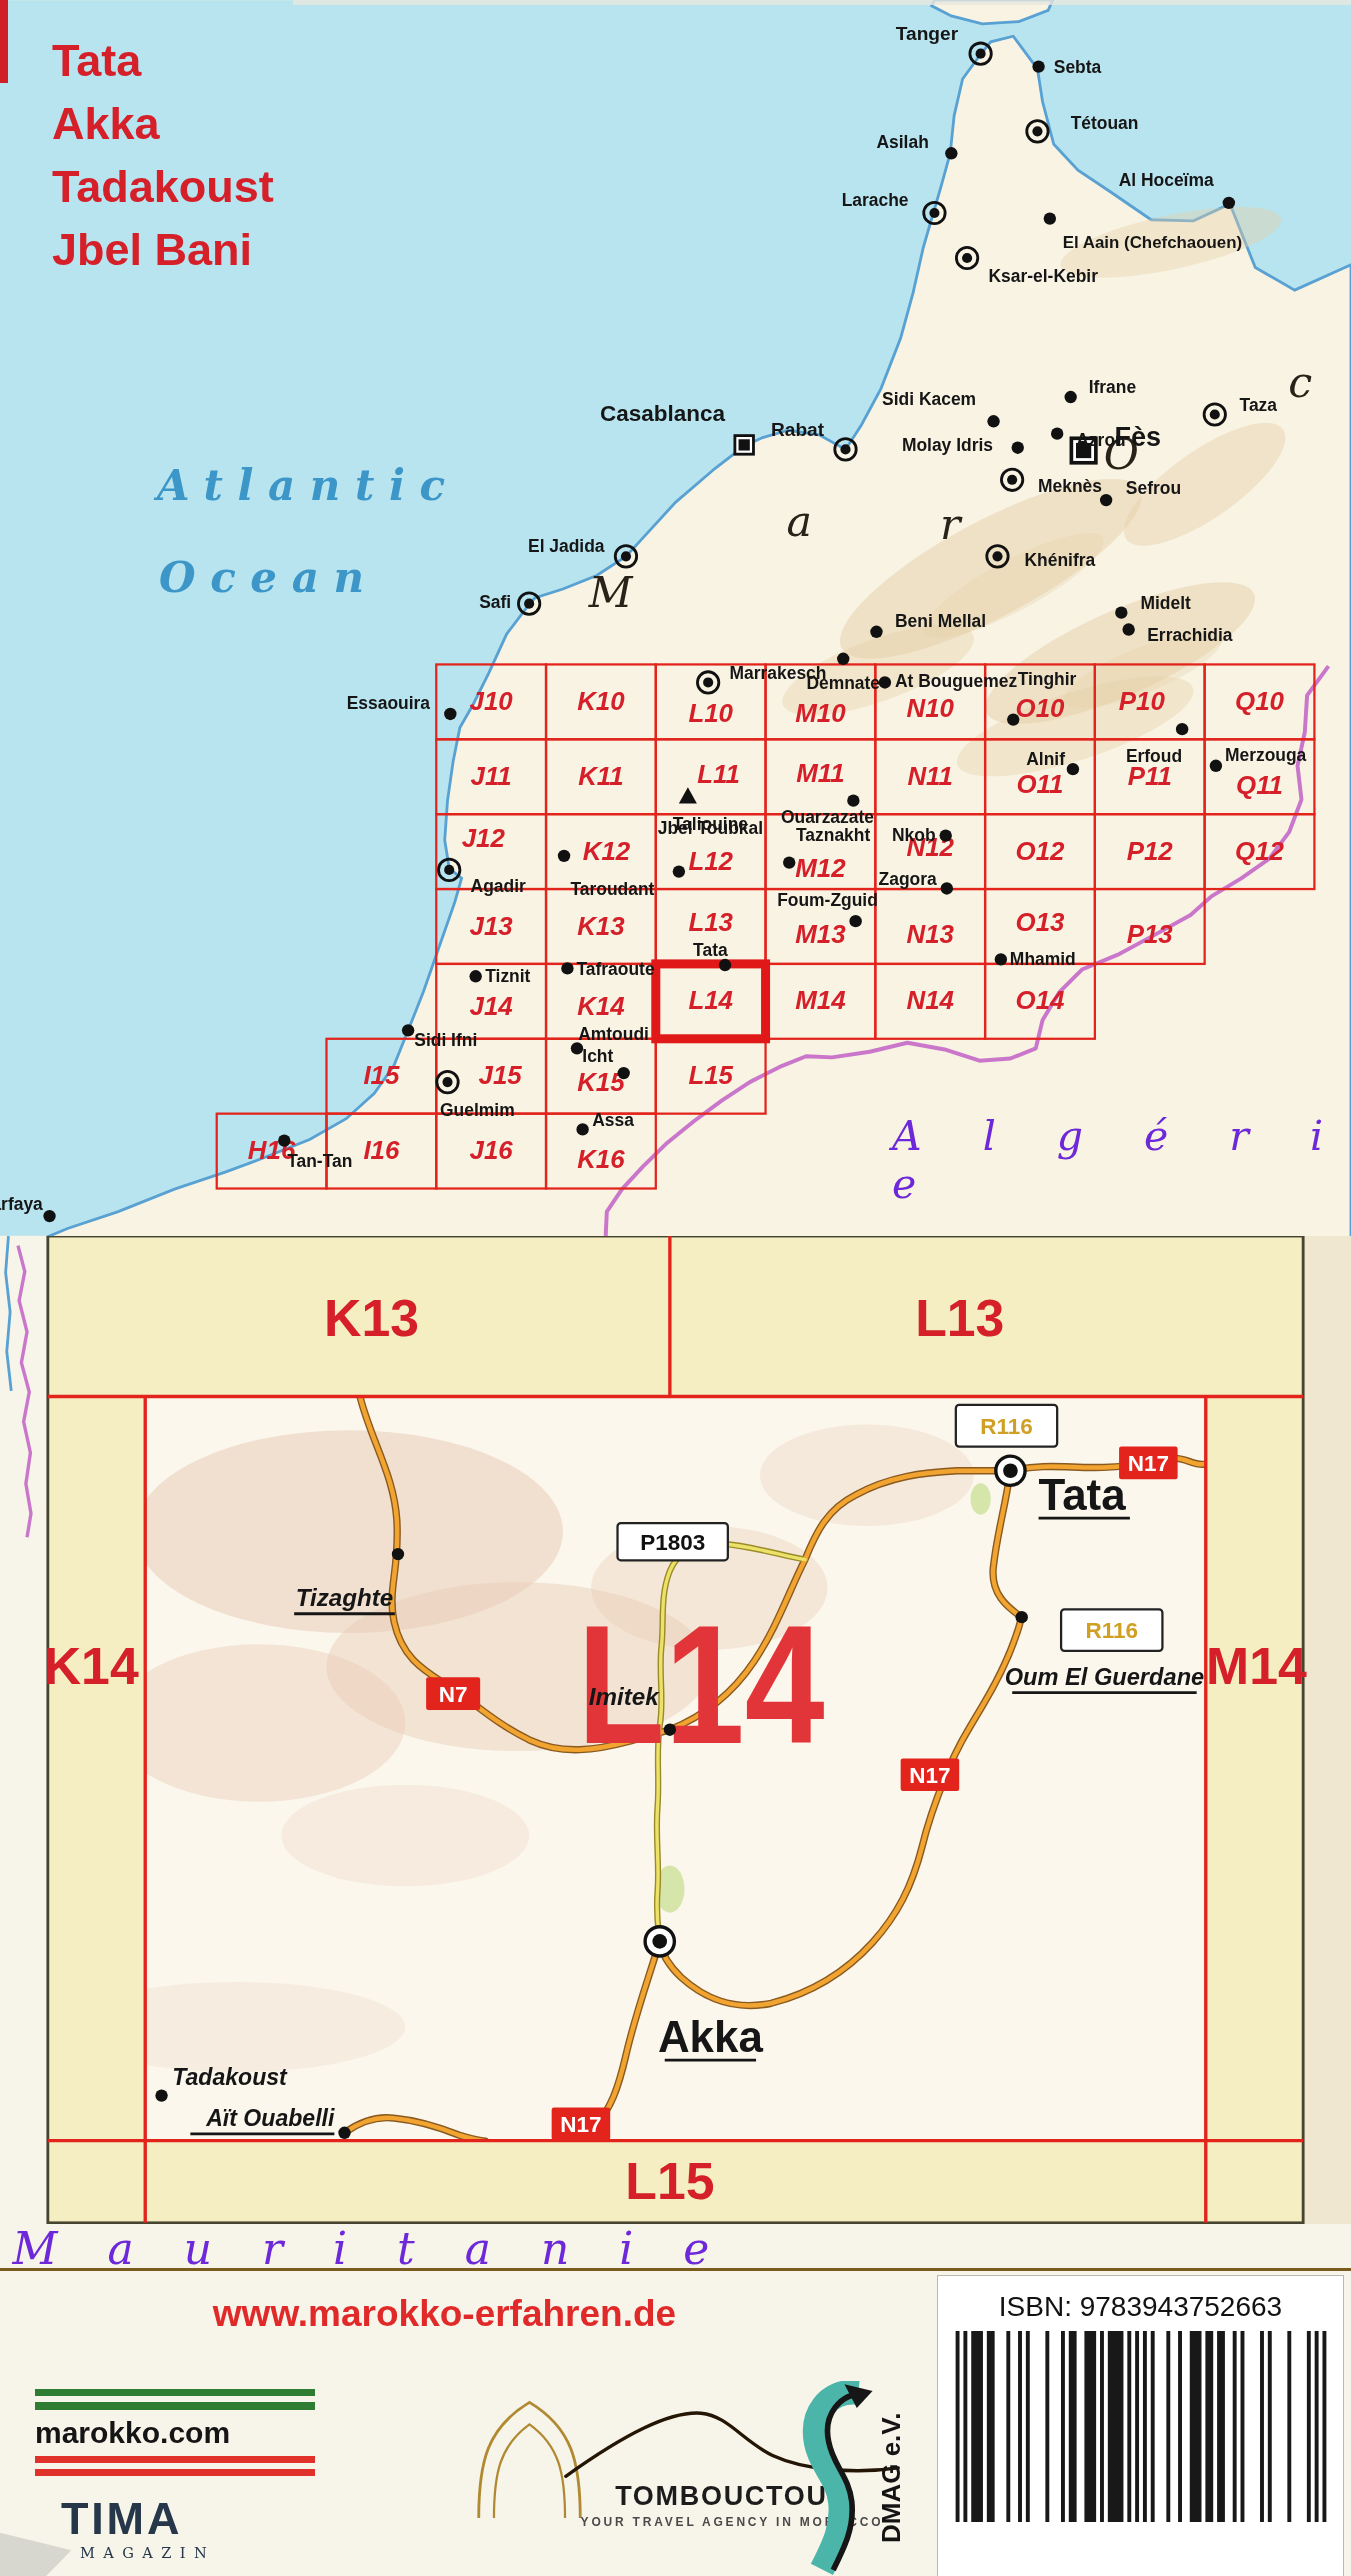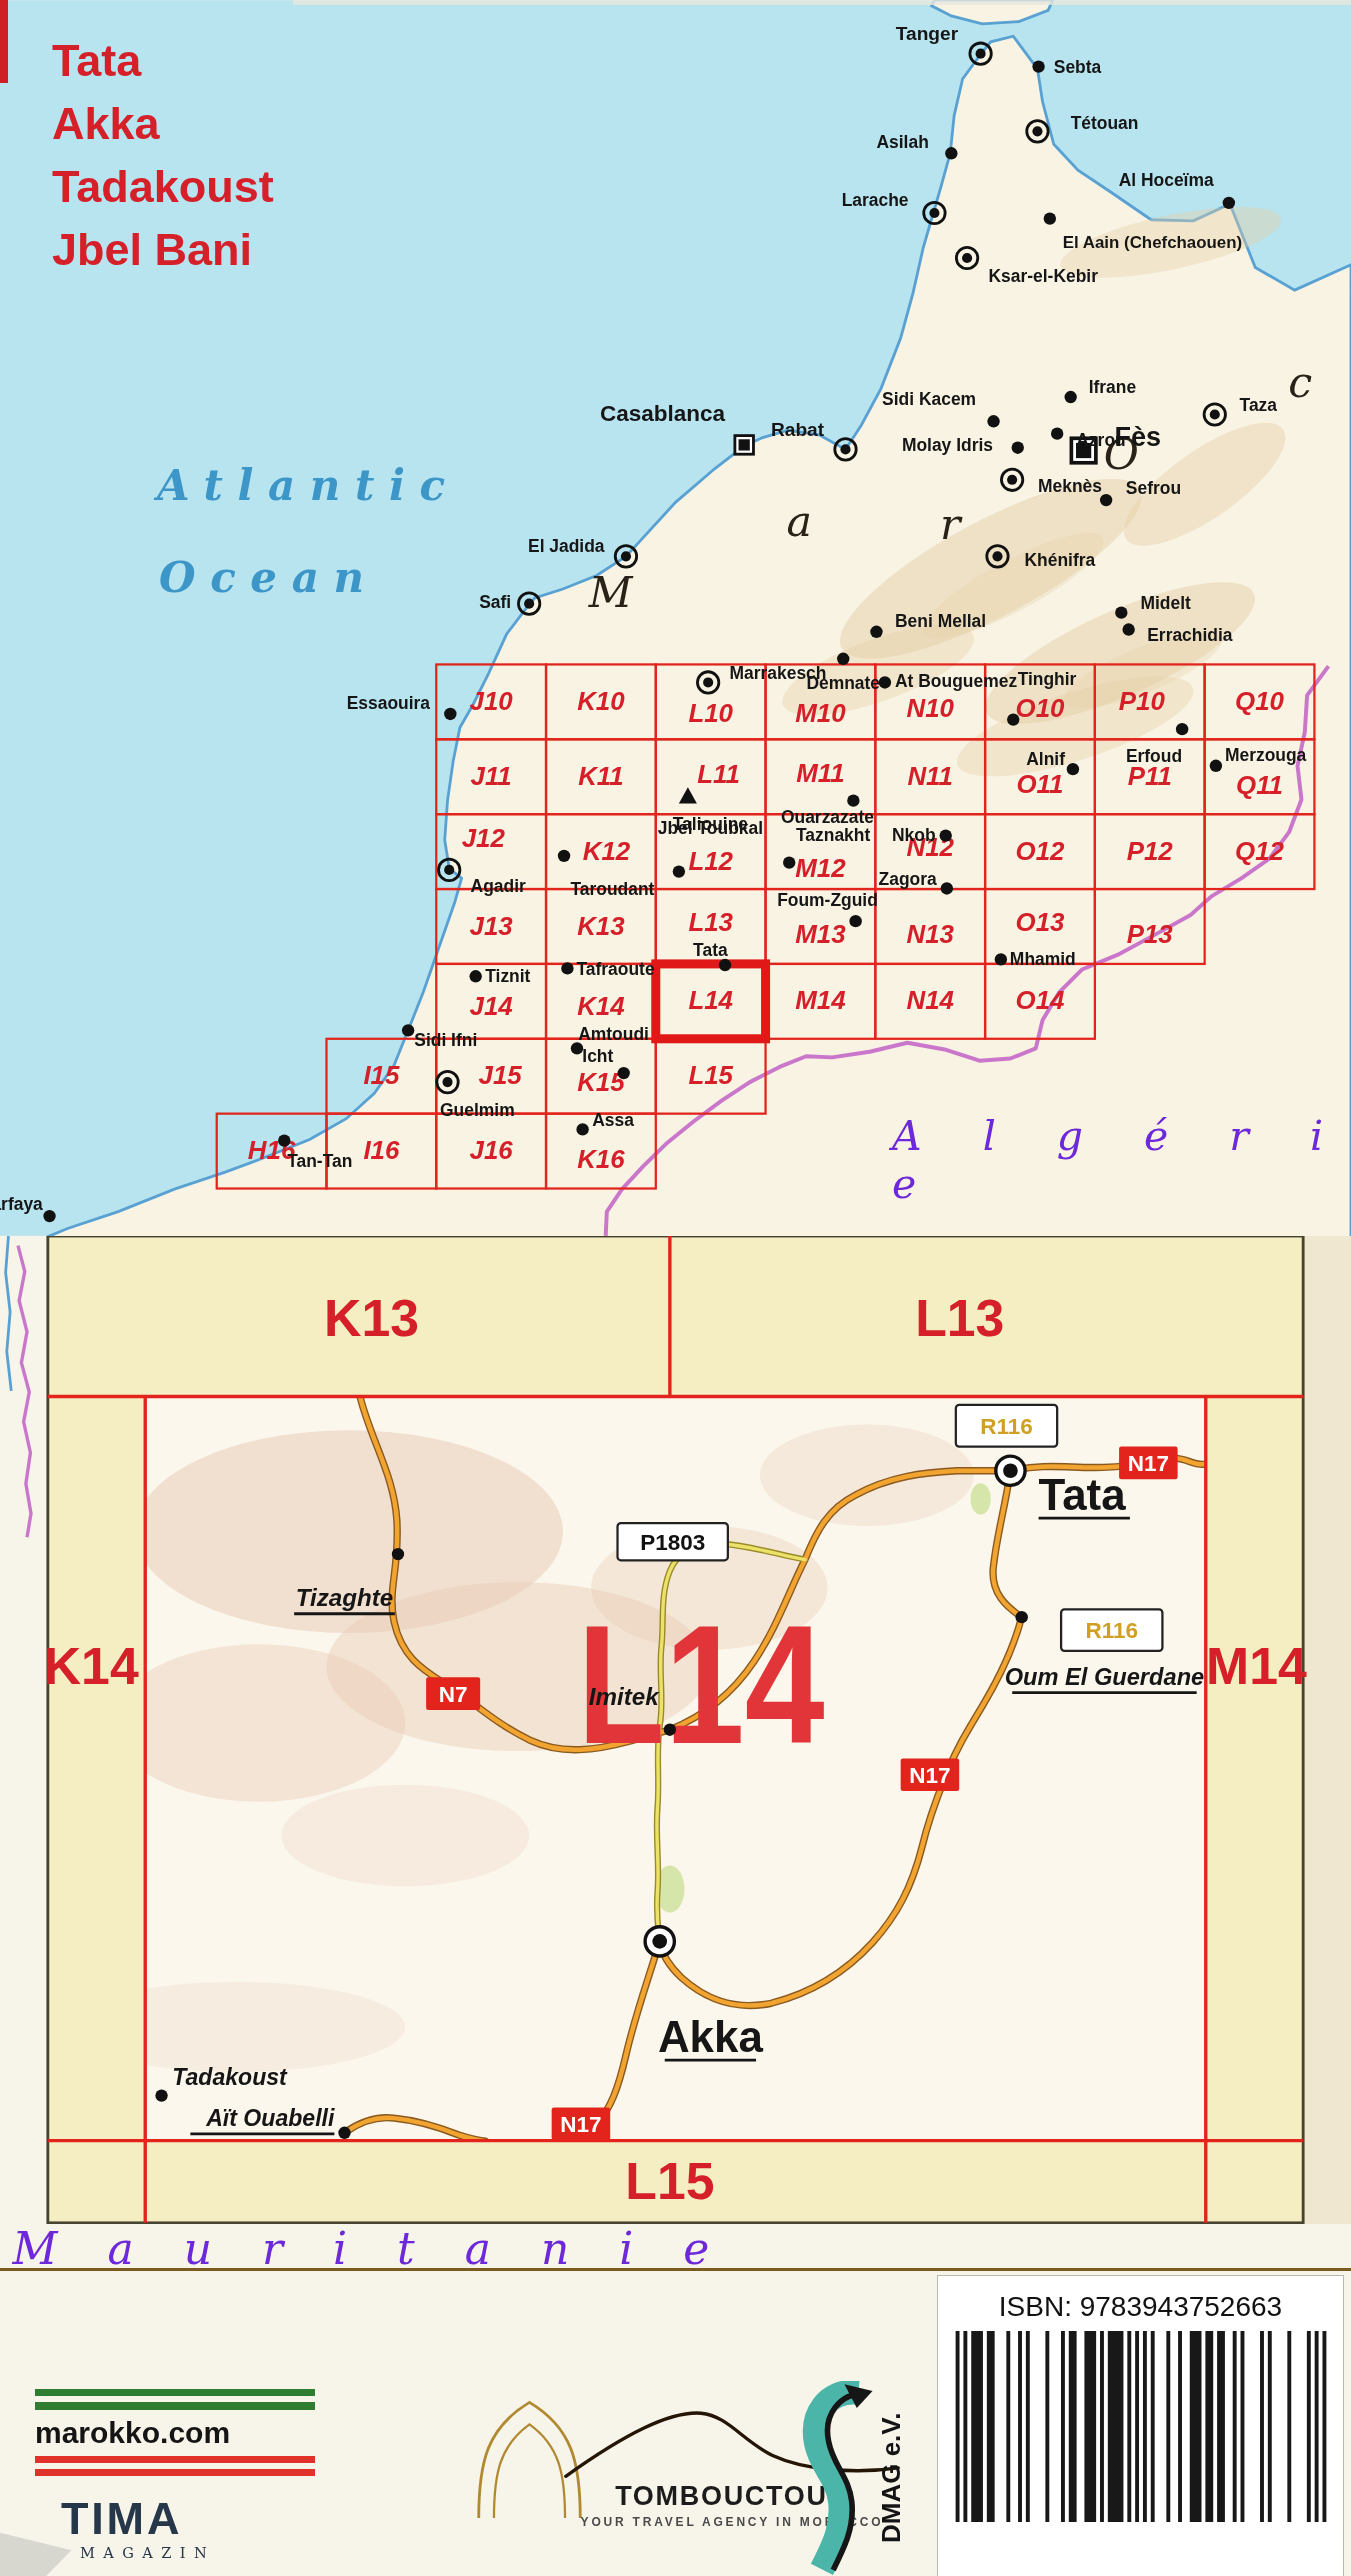--- a/index.html
+++ b/index.html
@@ -368,20 +368,21 @@
       <text x="306" y="3704" font-family="&quot;Liberation Sans&quot;,sans-serif" font-size="41" font-weight="bold" font-style="italic" fill="#161616" text-anchor="start" letter-spacing="0">Tadakoust</text>
       <circle cx="612" cy="3788" r="11" fill="#111"></circle>
       <text x="594" y="3776" font-family="&quot;Liberation Sans&quot;,sans-serif" font-size="41" font-weight="bold" font-style="italic" fill="#161616" text-anchor="end" letter-spacing="0">Aït Ouabelli</text>
       <line x1="338.15999999999997" y1="3790" x2="594" y2="3790" stroke="#161616" stroke-width="5"></line>
     </svg>
 
   <div class="abs region-word mauritanie">M a u r i t a n i e</div>
 
   <div class="abs brown-rule"></div>
 
+  <div class="abs website">www.marokko-erfahren.de</div>
 
   <div class="abs isbn-box">
     <div class="isbn-text">ISBN: 9783943752663</div>
     <svg id="barcode" width="372" height="191" style="margin:8px auto 0 auto" viewBox="0 0 660 340">
         <rect x="0" y="0" width="6.947368421052632" height="340" fill="#181818"></rect>
         <rect x="13.894736842105264" y="0" width="6.947368421052632" height="340" fill="#181818"></rect>
         <rect x="27.789473684210527" y="0" width="20.842105263157897" height="340" fill="#181818"></rect>
         <rect x="55.578947368421055" y="0" width="13.894736842105264" height="340" fill="#181818"></rect>
         <rect x="90.31578947368422" y="0" width="6.947368421052632" height="340" fill="#181818"></rect>
         <rect x="111.15789473684211" y="0" width="6.947368421052632" height="340" fill="#181818"></rect>

